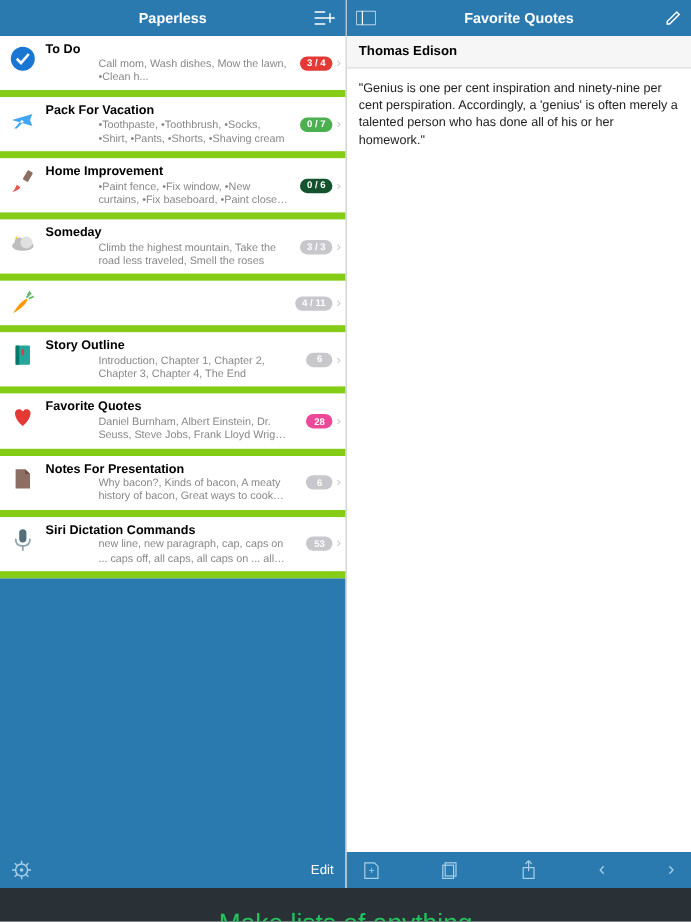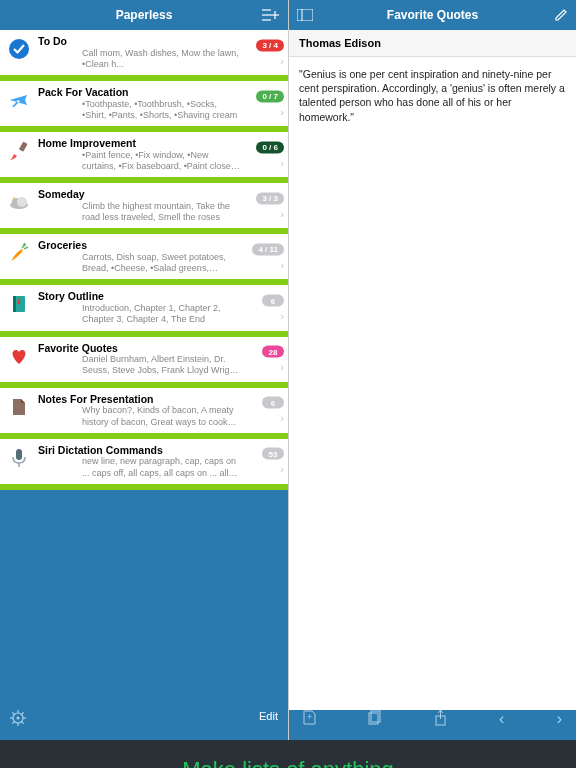--- a/index.html
+++ b/index.html
@@ -9,24 +9,24 @@
 .right-pane { width: 288px; display: flex; flex-direction: column; background: #fff; border-left: 1px solid #ccc; }
 .navbar { height: 30px; background: #2a7ab0; display: flex; align-items: center; justify-content: center; position: relative; color: #fff; font-size: 12px; font-weight: 600; }
 .navbar .nav-left { position: absolute; left: 8px; display: flex; align-items: center; }
 .navbar .nav-right { position: absolute; right: 8px; display: flex; align-items: center; }
 .list-container { background: #fff; overflow: hidden; }
 .list-item { display: flex; align-items: flex-start; padding: 5px 6px 5px 6px; border-bottom: 6px solid #84cc16; background: #fff; position: relative; min-height: 42px; }
 .list-icon { width: 26px; height: 26px; flex-shrink: 0; display: flex; align-items: center; justify-content: center; margin-right: 6px; margin-top: 1px; }
 .list-text { flex: 1; min-width: 0; padding-right: 42px; }
 .list-title { font-size: 10.5px; font-weight: 700; color: #000; line-height: 1.2; }
 .list-sub { font-size: 9px; color: #888; line-height: 1.25; overflow: hidden; display: -webkit-box; margin-left: 44px; -webkit-line-clamp: 2; -webkit-box-orient: vertical; }
-.badge-wrap { position: absolute; right: 4px; top: 50%; transform: translateY(-50%); display: flex; align-items: flex-end; gap: 3px; flex-direction: column; }
+.badge-wrap { position: absolute; right: 4px; top: 50%; transform: translateY(-50%); display: flex; align-items: flex-end; gap: 3px; }
 .badge { border-radius: 9px; font-size: 8px; font-weight: 600; color: #fff; padding: 1.5px 6px; min-width: 22px; text-align: center; }
 .chevron { color: #c7c7cc; font-size: 11px; }
-.toolbar { height: 30px; background: #2a7ab0; display: flex; align-items: flex-start; justify-content: space-between; padding: 0 10px; color: #a8d0e8; font-size: 11px; margin-top: auto; gap: 21px; }
+.toolbar { height: 30px; background: #2a7ab0; display: flex; align-items: center; justify-content: space-between; padding: 0 10px; color: #a8d0e8; font-size: 11px; margin-top: auto; gap: 21px; }
 .detail-header { padding: 7px 10px; font-size: 11px; font-weight: 700; color: #000; background: #f6f6f6; border-bottom: 1px solid #ddd; }
 .detail-body { padding: 10px; font-size: 10.5px; color: #222; line-height: 1.35; }
 .caption { height: 60px; display: flex; align-items: center; justify-content: center; color: #22c55e; font-size: 22px; font-weight: 300; }
 .blue-fill { flex: 1; background: #2a7ab0; }
 svg { display: block; }
 </style>
 </head>
 <body>
 
 <div class="device">
@@ -116,24 +116,20 @@
           </div>
       </div>
 
       <div class="list-item">
         <div class="list-icon">
             <svg width="22" height="22" viewBox="0 0 22 22">
               <path d="M14 6 L18 2 M16 7 L20 5 M15 4 L17 1" stroke="#66bb6a" stroke-width="1.5"></path>
               <path d="M14 7 Q8 10 3 19 Q12 14 15 8 Z" fill="#ff9800"></path>
             </svg>
           </div>
-        <div class="list-text">
-            <div class="list-title">Groceries</div>
-            <div class="list-sub">Carrots, Dish soap, Sweet potatoes, Bread, •Cheese, •Salad greens, •Avocado, •Black bea...</div>
-          </div>
         <div class="badge-wrap">
             <span class="badge" style="background:#c7c7cc">4 / 11</span>
             <span class="chevron">›</span>
           </div>
       </div>
 
       <div class="list-item">
         <div class="list-icon">
             <svg width="22" height="22" viewBox="0 0 22 22">
               <rect x="5" y="3" width="12" height="16" rx="1" fill="#26a69a"></rect>

